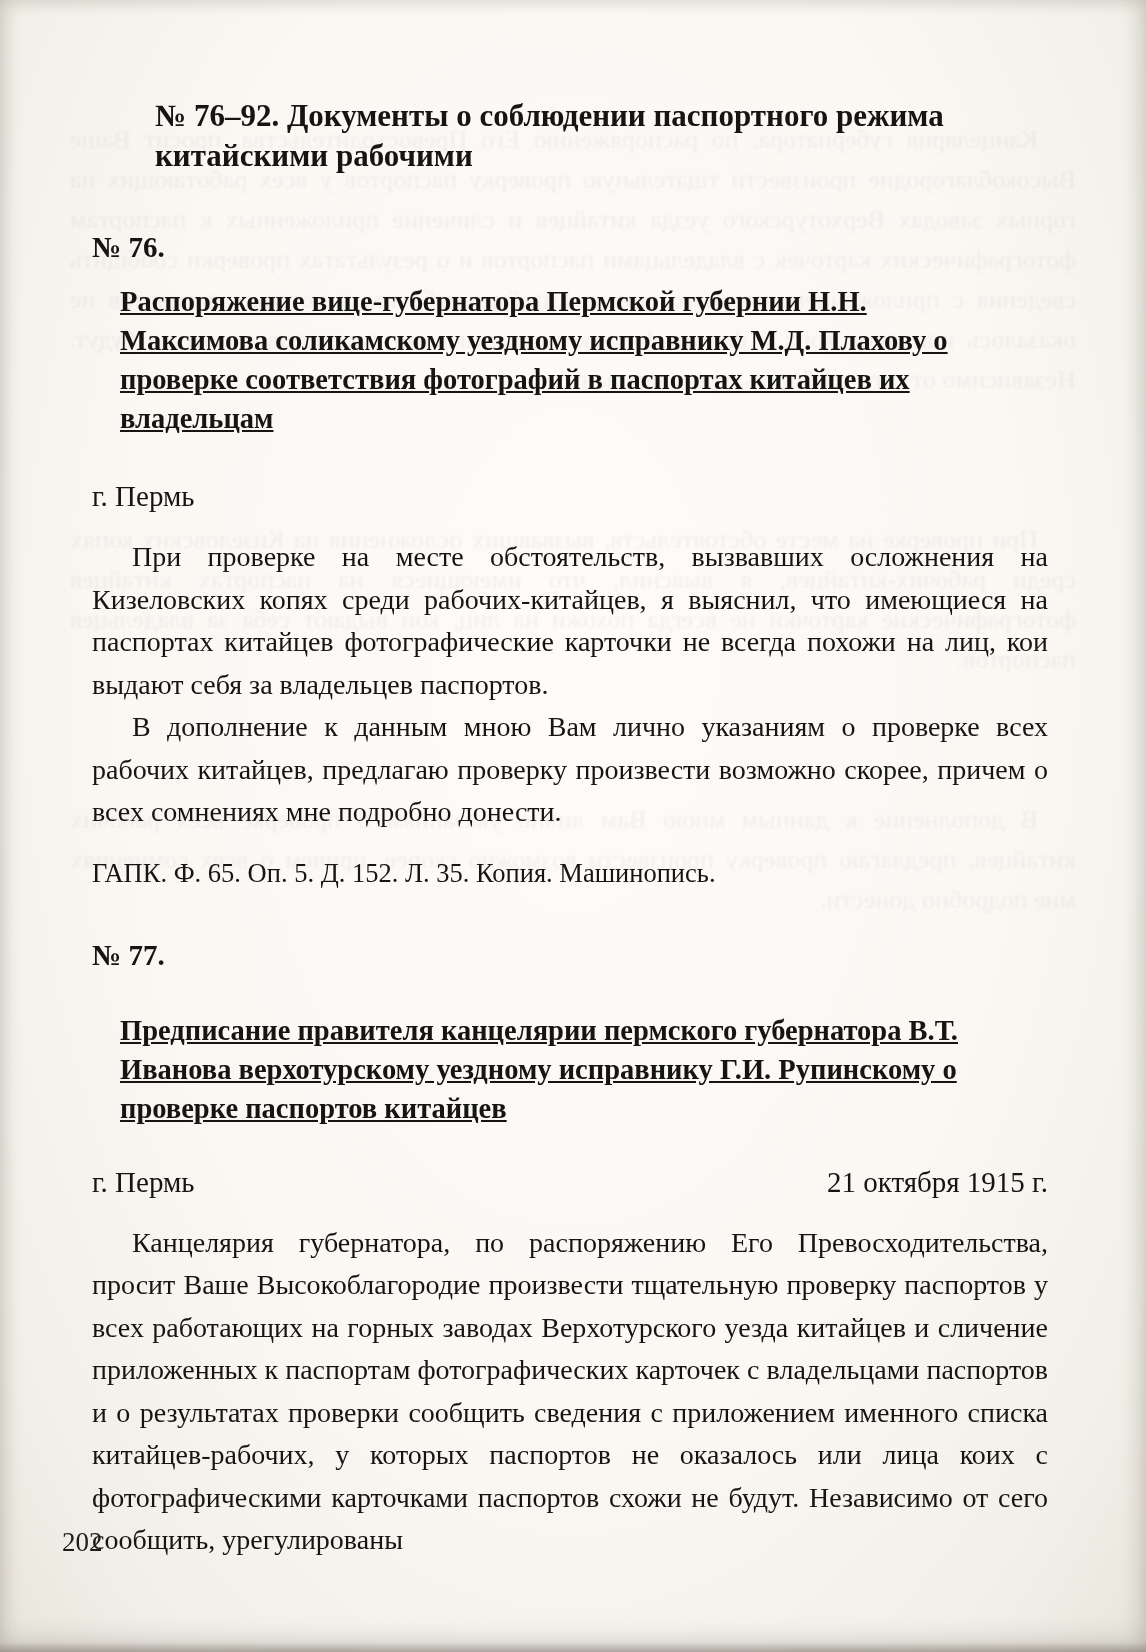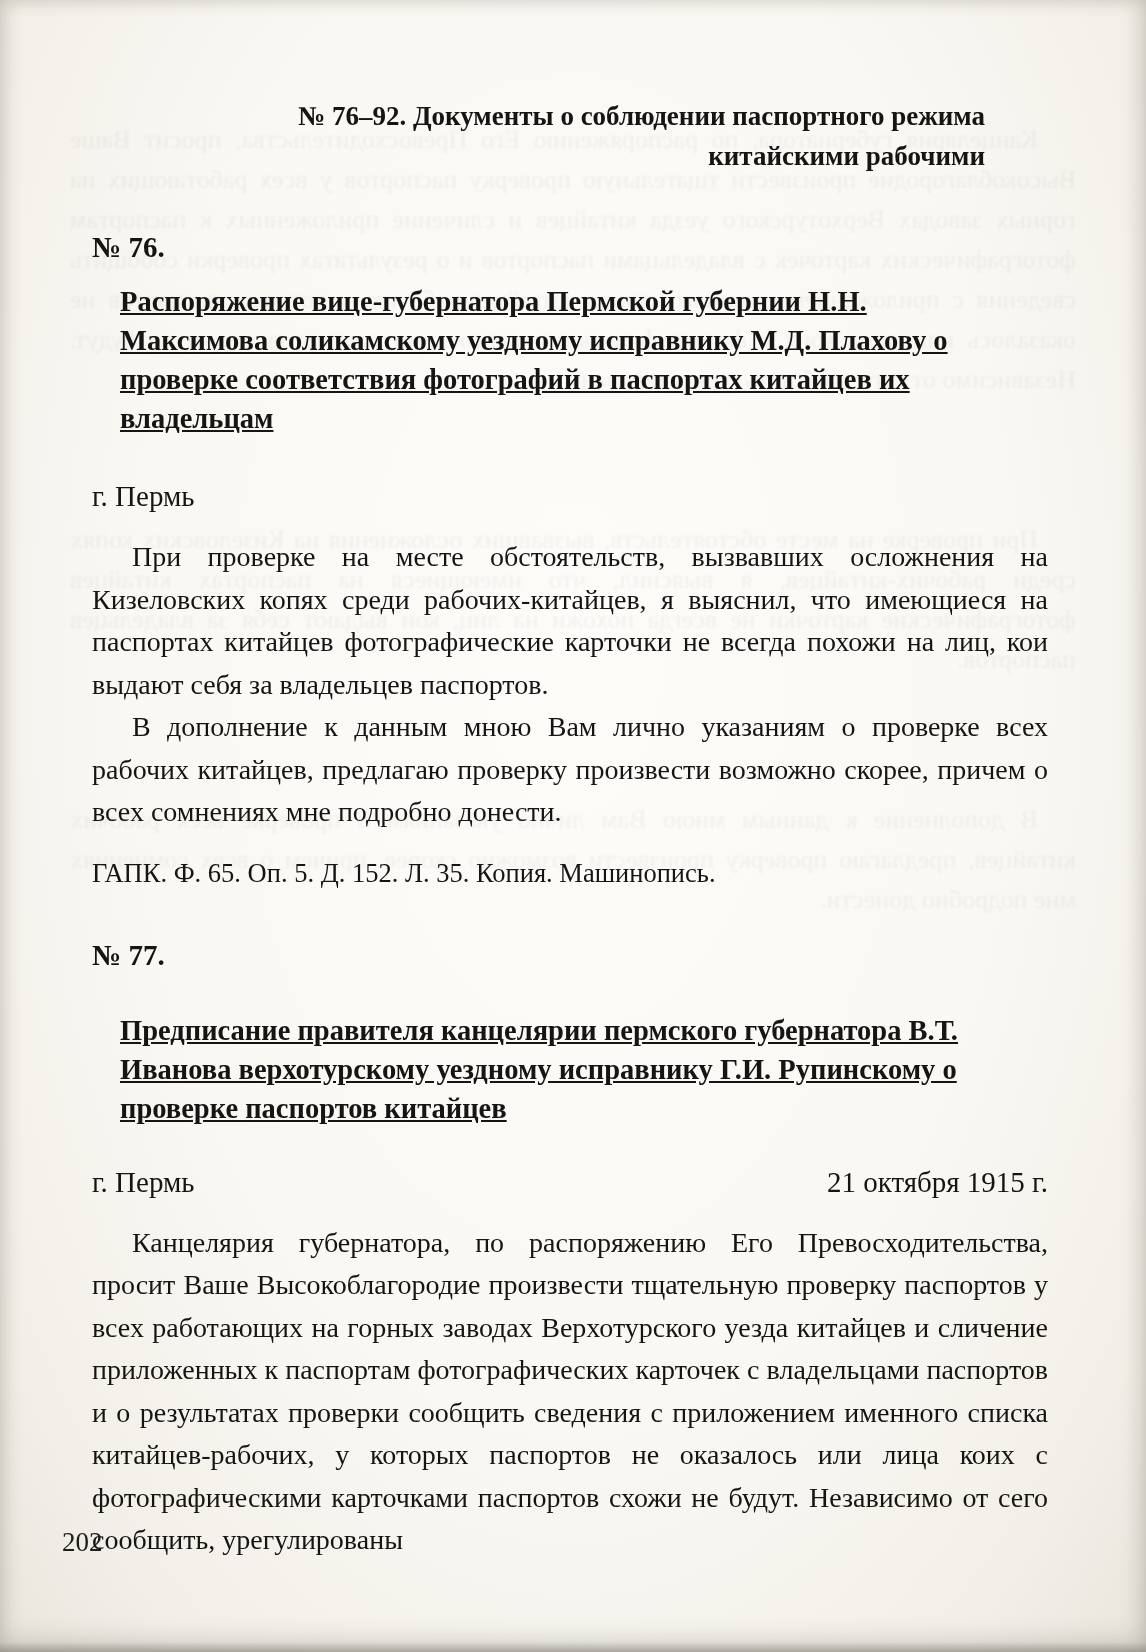--- a/index.html
+++ b/index.html
@@ -55,24 +55,24 @@
     position: absolute;
     inset: 0;
     padding: 96px 72px 0 66px;
     box-sizing: border-box;
   }
   .text-block {
     width: 956px;
     margin: 0 auto;
   }
   .section-heading {
-    font-size: 27px;
+    font-size: 31px;
     font-weight: bold;
     line-height: 40px;
-    text-align: right;
+    text-align: left;
     margin: 0 auto 52px auto;
     max-width: 830px;
   }
   .doc-number {
     font-size: 29px;
     font-weight: bold;
     text-align: left;
     margin: 0 0 16px 0;
     line-height: 38px;
   }

